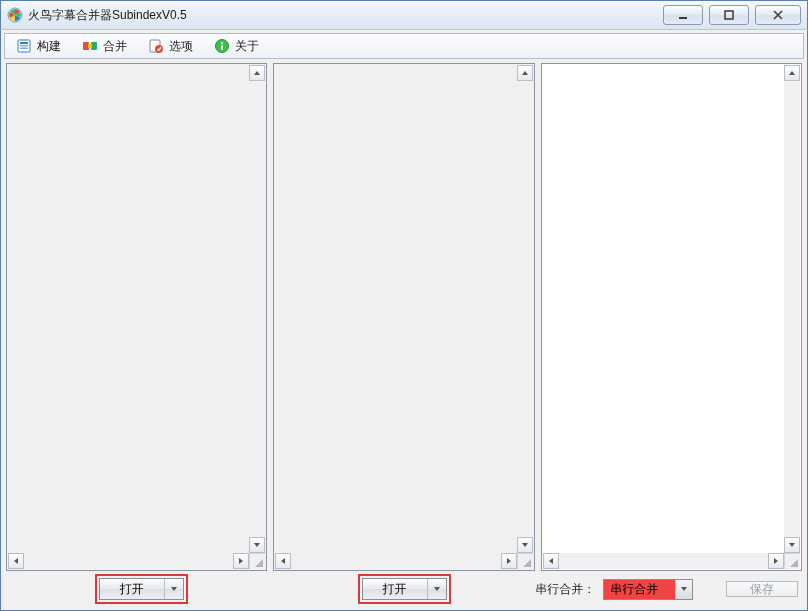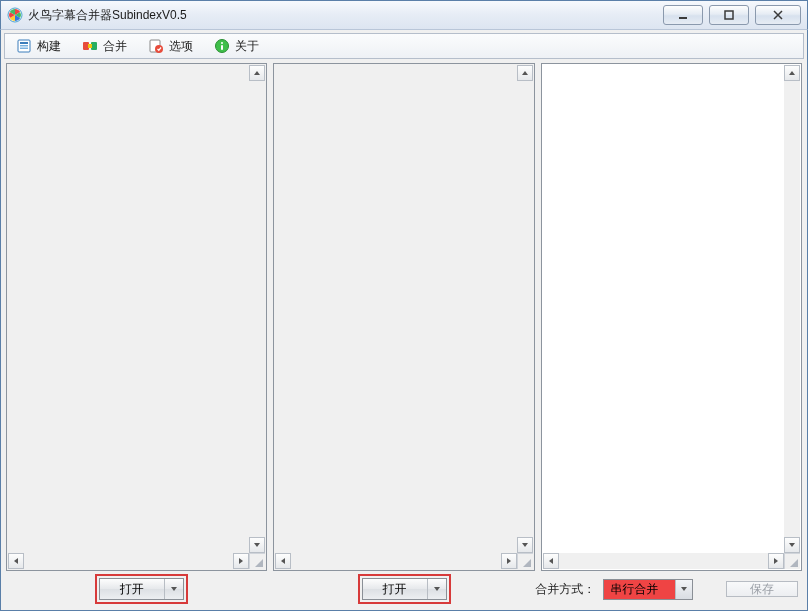--- a/index.html
+++ b/index.html
@@ -396,21 +396,21 @@
           <span class="arrow">
             <svg viewBox="0 0 8 8">
                 <path class="chevron" d="M1 2 L4 6 L7 2 Z"></path>
               </svg>
           </span>
         </div>
       </div>
     </div>
 
     <div class="slot right">
-      <span class="label-text">合并方式：</span>
+      <span class="label-text">串行合并：</span>
       <div class="combo">
         <span class="combo-val">串行合并</span>
         <span class="combo-btn">
           <svg viewBox="0 0 8 8">
               <path class="chevron" d="M1 2 L4 6 L7 2 Z"></path>
             </svg>
         </span>
       </div>
       <div class="save-btn">
         <span>保存</span>

